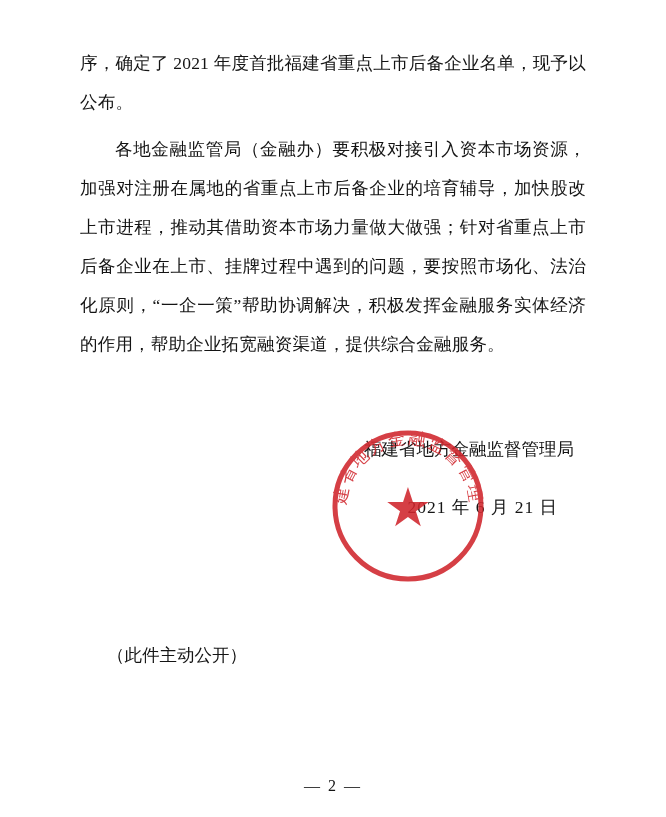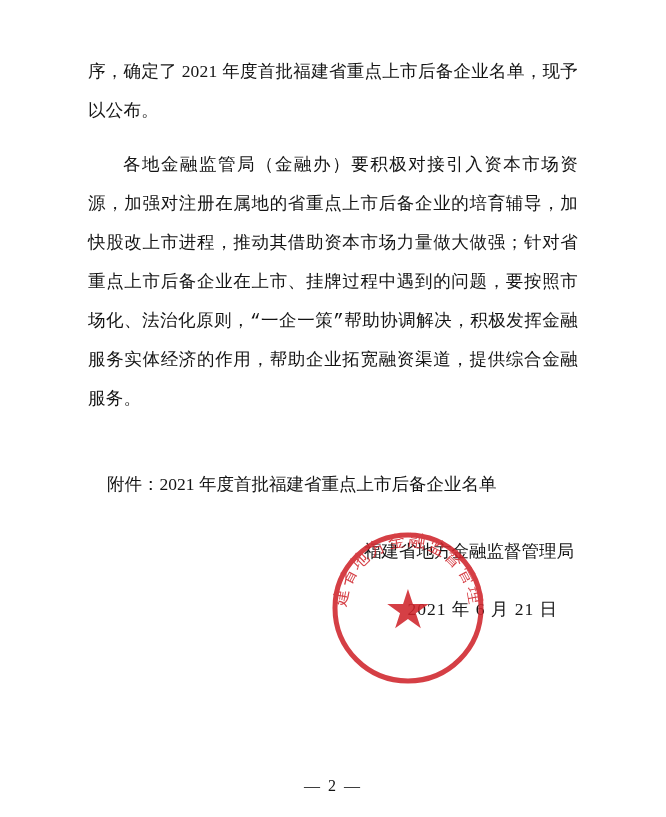--- a/index.html
+++ b/index.html
@@ -24,25 +24,24 @@
   }
   .body-text {
     font-size: 17.5px;
     line-height: 39px;
     letter-spacing: 0.2px;
     text-align: justify;
     text-justify: inter-ideograph;
     color: #141414;
   }
   .para {
-    margin: 16px;
+    margin: 8px;
   }
   .para.indent {
     text-indent: 2em;
-    font-family: Liberation Mono, monospace;
   }
   .gap-md { height: 30px; }
 
   .attachment-line {
     font-size: 17.5px;
     line-height: 39px;
     text-indent: 2em;
     color: #141414;
   }
 
@@ -103,21 +102,20 @@
 
 <div class="page">
 
   <div class="body-text">
     <p class="para">序，确定了 2021 年度首批福建省重点上市后备企业名单，现予以公布。</p>
     <p class="para indent">各地金融监管局（金融办）要积极对接引入资本市场资源，加强对注册在属地的省重点上市后备企业的培育辅导，加快股改上市进程，推动其借助资本市场力量做大做强；针对省重点上市后备企业在上市、挂牌过程中遇到的问题，要按照市场化、法治化原则，“一企一策”帮助协调解决，积极发挥金融服务实体经济的作用，帮助企业拓宽融资渠道，提供综合金融服务。</p>
   </div>
 
   <div class="gap-md"></div>
 
-  <div class="attachment-line">附件：2021 年度首批福建省重点上市后备企业名单</div>
 
   <div class="sign-block">
 
     <div class="seal">
       <svg width="176" height="176" viewBox="0 0 176 176" xmlns="http://www.w3.org/2000/svg">
         <defs>
           <path id="sealArc" d="M 88,88 m -64,0 a 64,64 0 1,1 128,0" fill="none"></path>
           <path id="sealTextPath" d="M 26,88 a 62,62 0 1,1 124,0" fill="none"></path>
         </defs>
         <circle cx="88" cy="88" r="73" fill="none" stroke="#d0252c" stroke-width="5"></circle>
@@ -125,15 +123,16 @@
           <textPath href="#sealTextPath" startOffset="50%" text-anchor="middle">福建省地方金融监督管理局</textPath>
         </text>
         <text x="88" y="108" font-size="54" fill="#d0252c" text-anchor="middle" font-family="'DejaVu Sans', sans-serif">★</text>
       </svg>
     </div>
 
     <div class="sign-line">福建省地方金融监督管理局</div>
     <div class="sign-line date">2021 年 6 月 21 日</div>
   </div>
 
+  <div class="public-note">（此件主动公开）</div>
 
   <div class="page-number">— 2 —</div>
 </div>
 
 </body></html>

